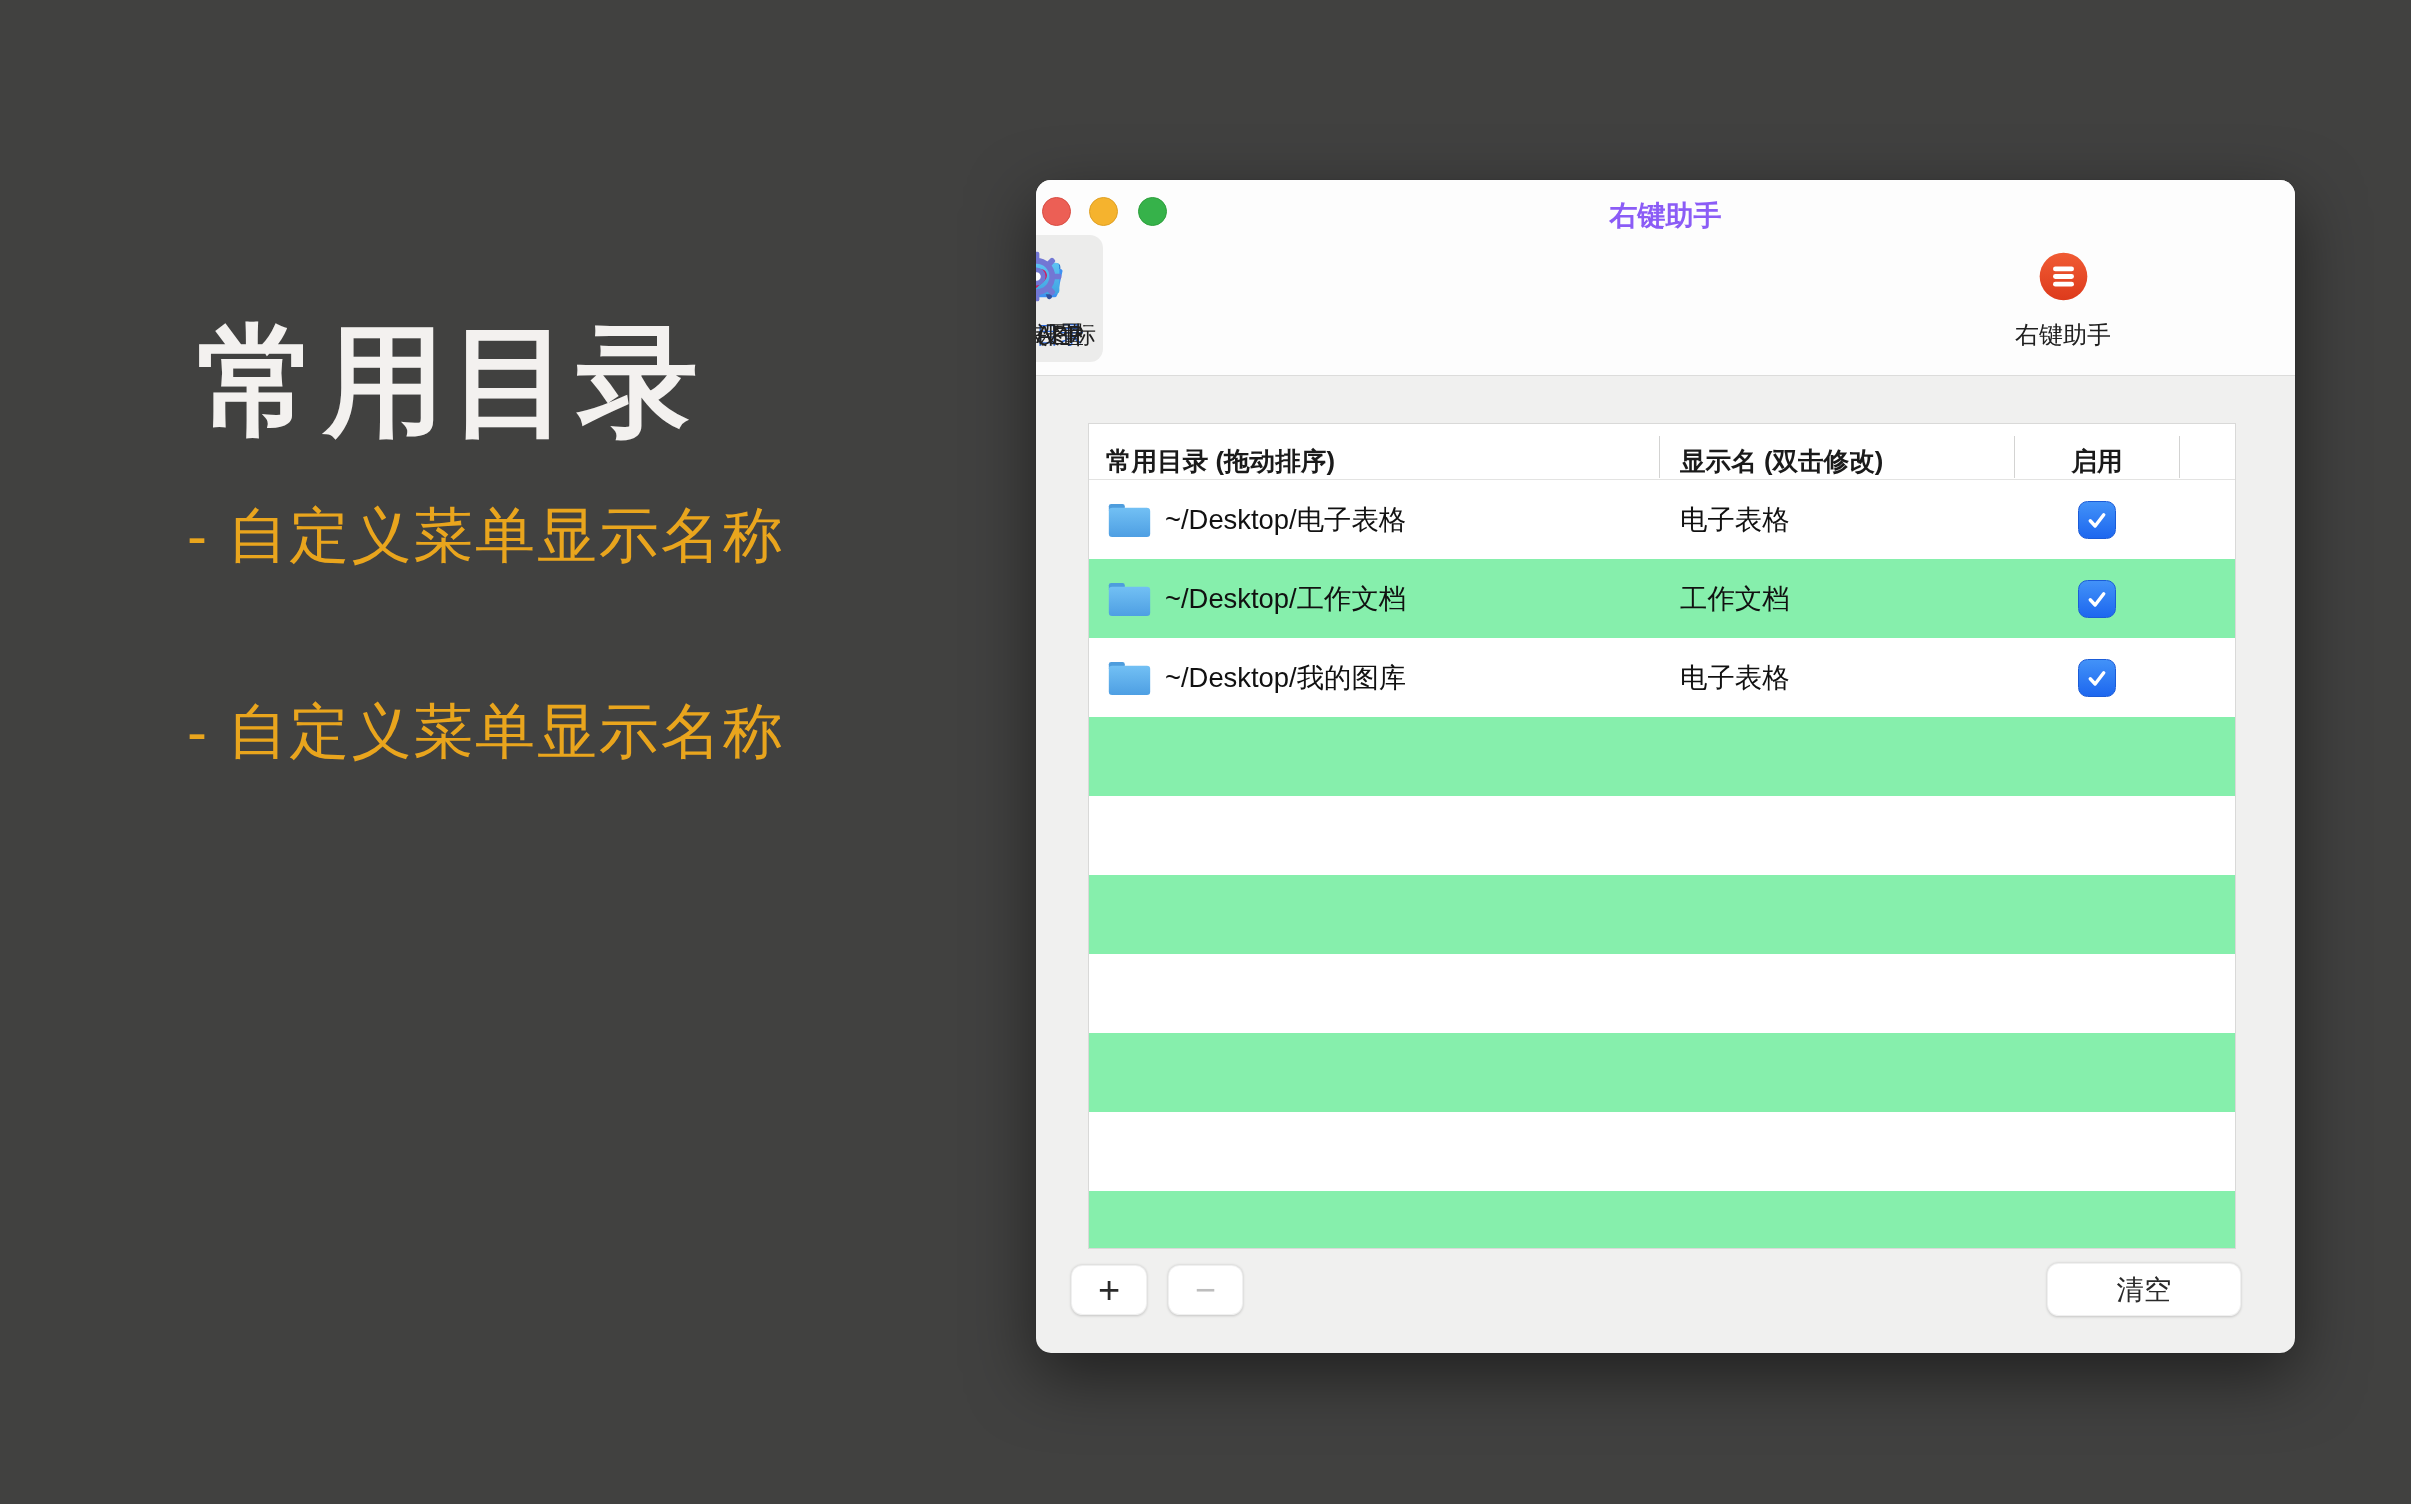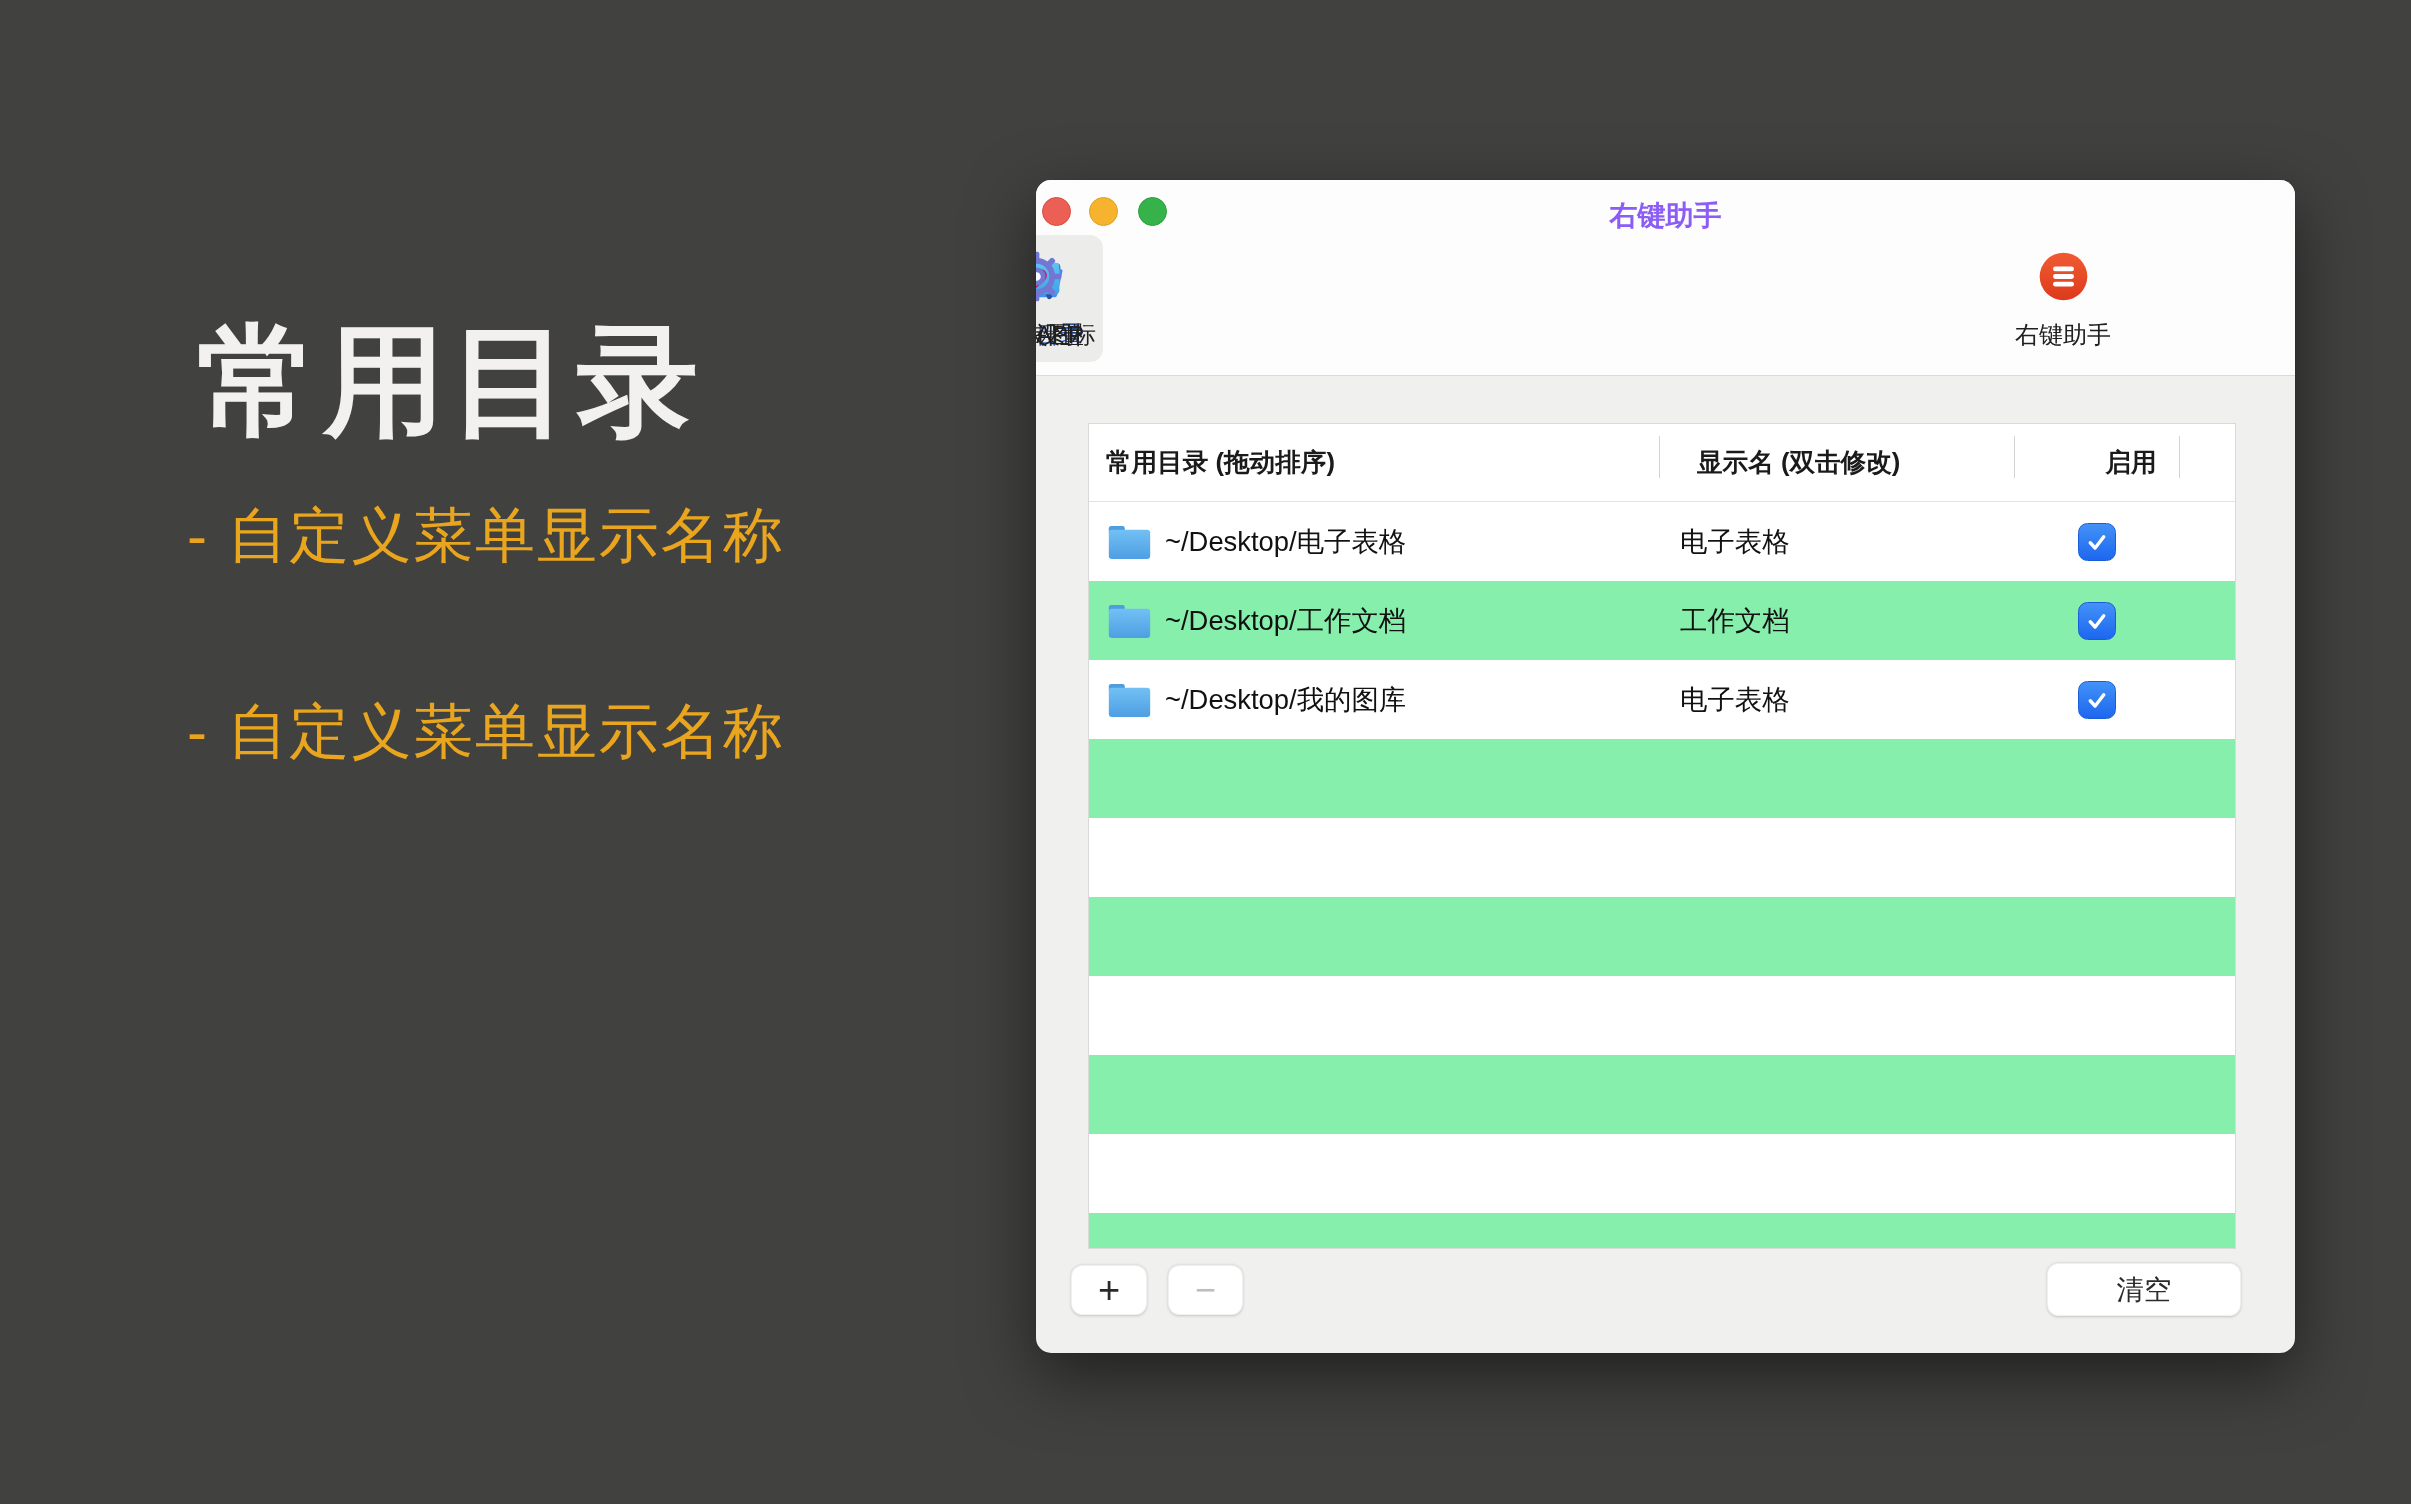--- a/index.html
+++ b/index.html
@@ -42,22 +42,22 @@
   .tb-item:nth-of-type(5){left:869px;}
   .tb-item:nth-of-type(6){left:1027px;}
   .tb-item.selected{background:#ececeb;}
   .tb-label{font-size:24px;color:#202020;white-space:nowrap;}
   .tb-item.selected .tb-label{color:#2b6ae0;}
   .tb-icon{width:61px;height:61px;}
 
   
   .table{position:absolute;left:52px;top:243px;width:1148px;height:826px;background:#fff;
          border:0.9px solid #d9d9d8;box-sizing:border-box;overflow:hidden;}
-  .thead{position:relative;height:78px;display:flex;align-items:center;
-         border-bottom:0.9px solid #e3e3e2;box-sizing:border-box;background:#fff;gap:17px;}
+  .thead{position:relative;height:56px;display:flex;align-items:flex-end;
+         border-bottom:0.9px solid #e3e3e2;box-sizing:border-box;background:#fff;}
   .th{font-size:25.6px;font-weight:600;color:#1a1a1a;white-space:nowrap;}
   .col-path{width:570px;box-sizing:border-box;padding-left:17px;}
   .col-name{width:355px;box-sizing:border-box;padding-left:21px;}
   .col-enabled{width:166px;box-sizing:border-box;display:flex;justify-content:center;}
   .tick{position:absolute;top:12.3px;width:0.9px;height:42px;background:#d3d3d2;}
   .tick1{left:570px;}.tick2{left:925px;}.tick3{left:1090px;}
 
   .trow{height:79px;display:flex;align-items:center;}
   .r-white{background:#ffffff;}
   .r-gray{background:#86efac;}

